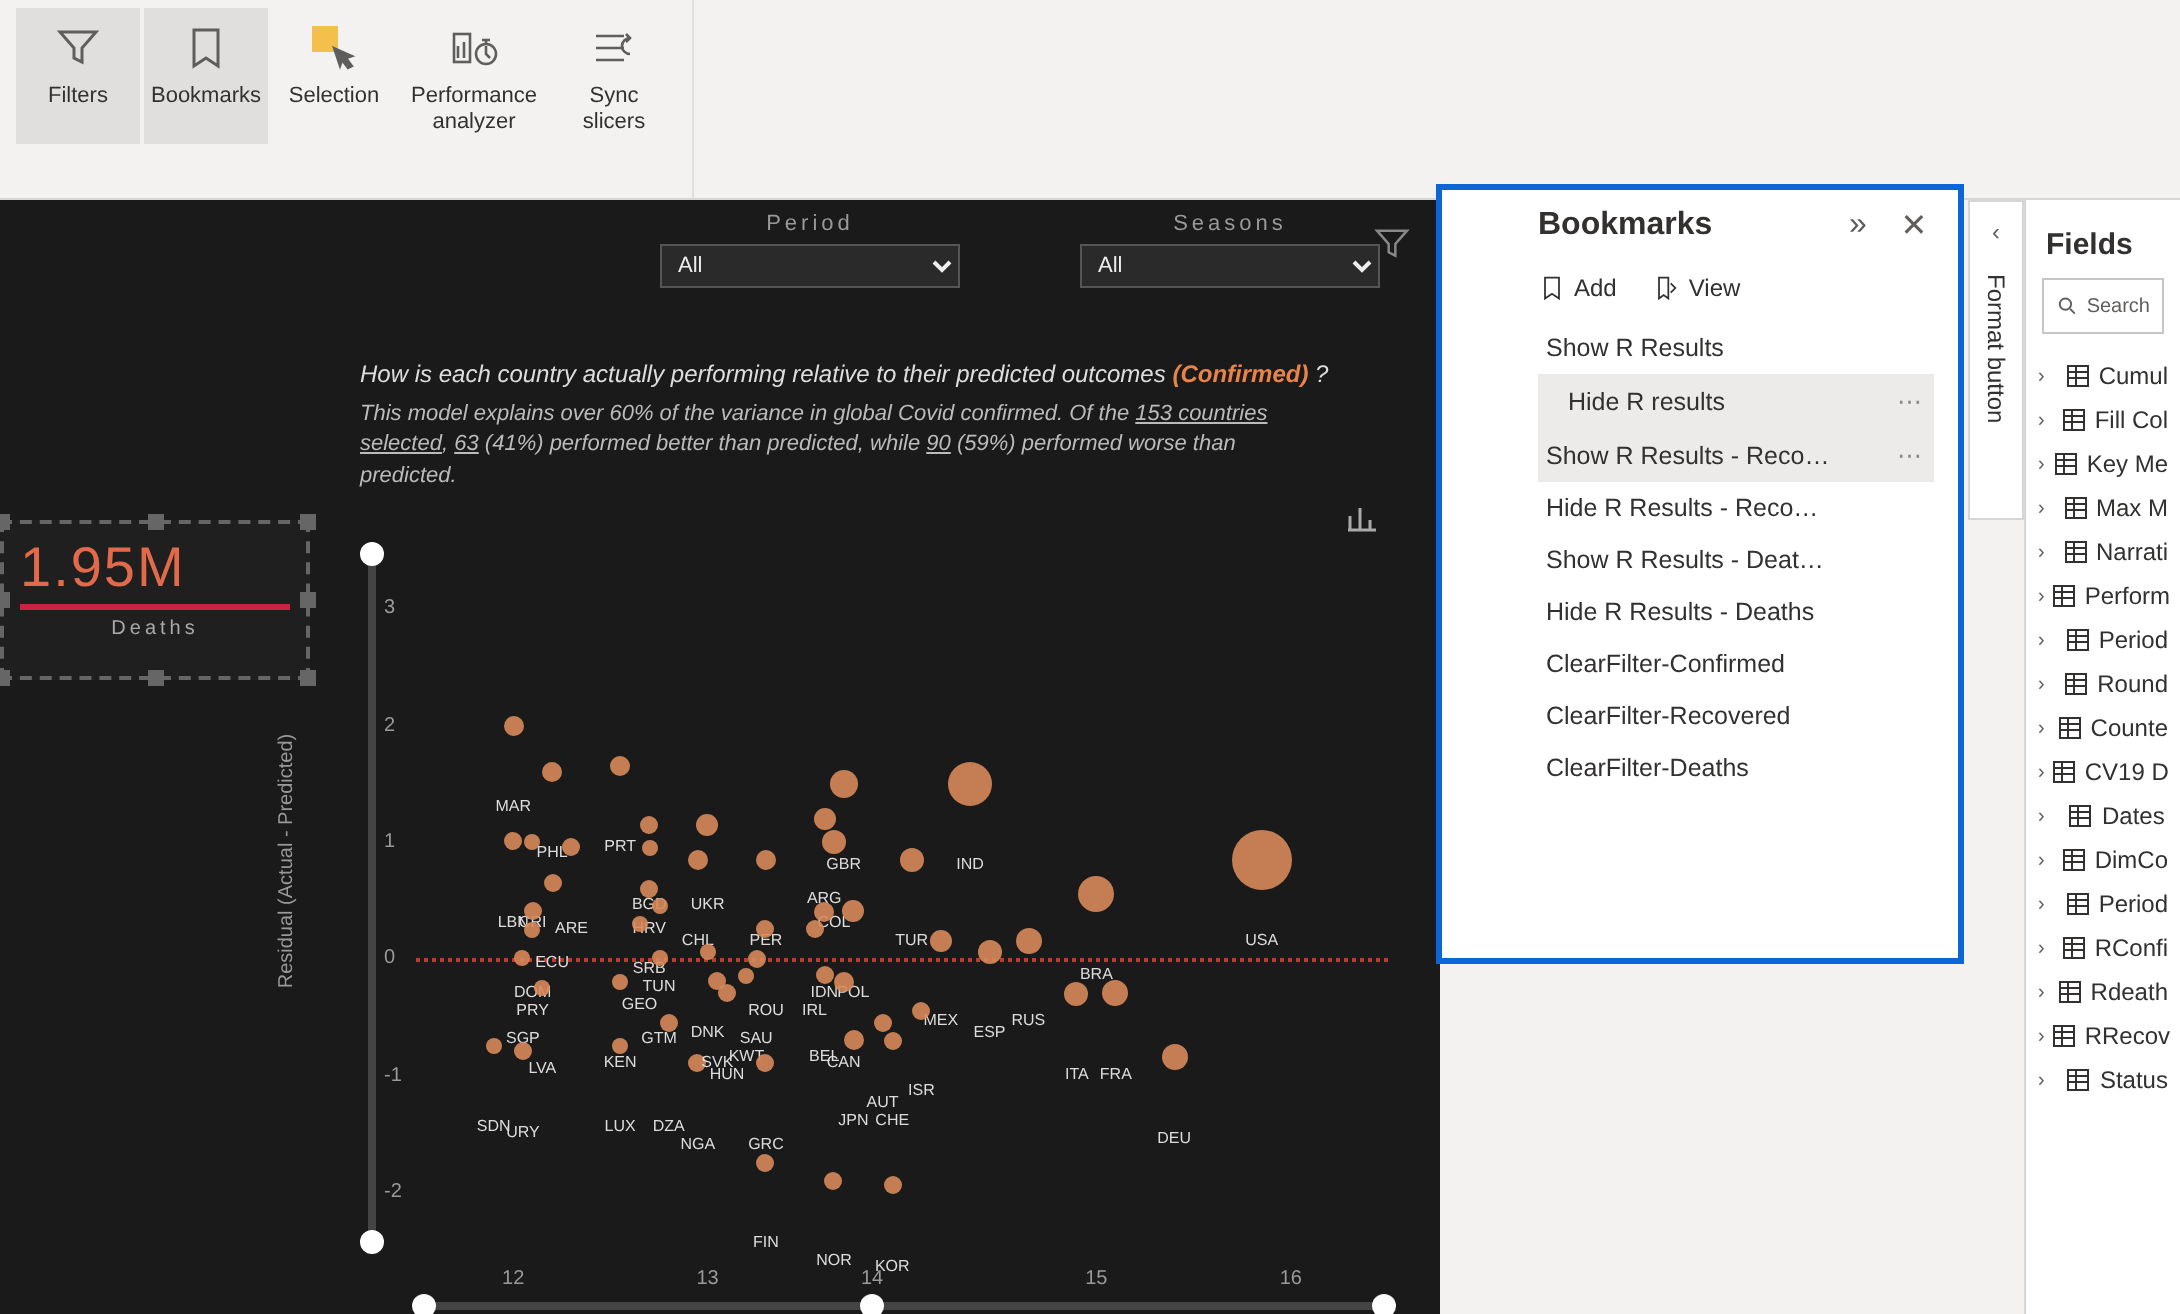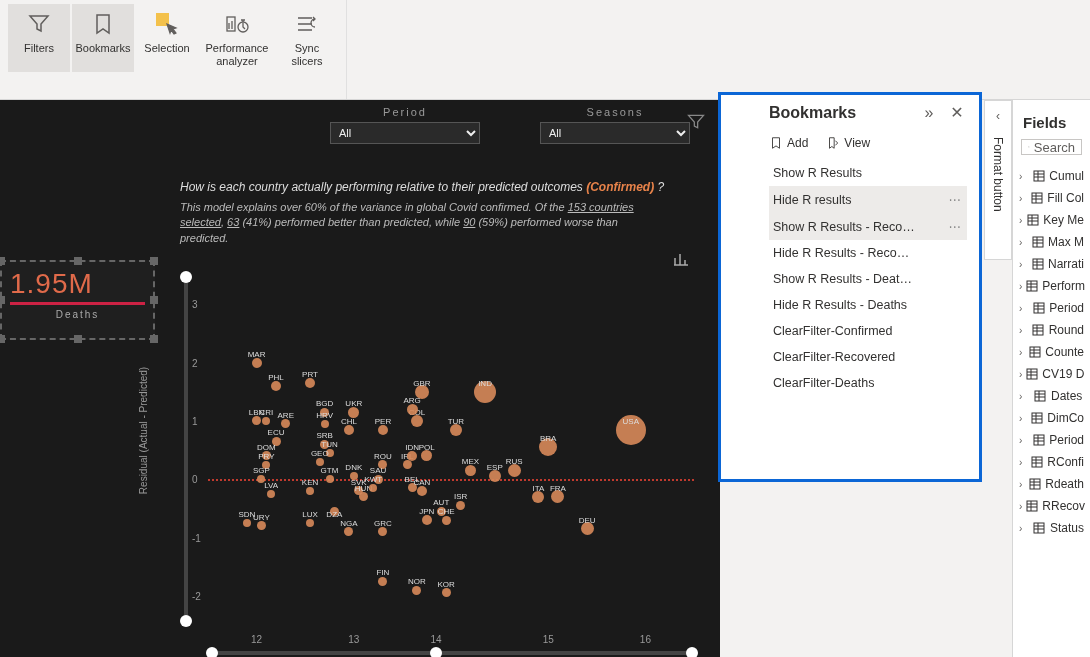--- a/index.html
+++ b/index.html
@@ -45,21 +45,21 @@
 .y-axis-label { position: absolute; left: -10px; top: 50%; transform: rotate(-90deg) translate(40px,-70px); font-size: 10px; color: #999; white-space: nowrap; }
 .y-tick { position:absolute; left:32px; font-size:10px; color:#999; transform: translateY(-50%);}
 .x-tick { position:absolute; bottom:10px; font-size:10px; color:#999; transform: translateX(-50%);}
 .y-rail { position:absolute; left:24px; top:0; bottom:30px; width:4px; background:#444; border-radius:2px;}
 .y-knob { position:absolute; left:20px; width:12px; height:12px; background:#fff; border-radius:50%;}
 .y-knob.top { top:-4px;} .y-knob.bot { bottom:28px;}
 .x-rail { position:absolute; left:48px; right:6px; bottom:0px; height:4px; background:#444; border-radius:2px;}
 .x-knob { position:absolute; bottom:-4px; width:12px; height:12px; background:#fff; border-radius:50%;}
 .zero-line { position:absolute; left:48px; right:6px; border-top:2px dotted #c03a2e; }
 .bubble { position:absolute; background:#d88a5a; border-radius:50%; opacity:.9; }
-.bubble-label { position:absolute; font-size:8px; color:#ddd; white-space:nowrap; transform:translate(-50%,-140%);}
+.bubble-label { position:absolute; font-size:8px; color:#ddd; white-space:nowrap; transform:translate(-50%,-140%);margin-top:48px;}
 
 
 .vtab { position:absolute; top:100px; width:28px; background:#fff; border:1px solid #d6d6d6; display:flex; flex-direction:column; align-items:center; padding-top:8px; gap:8px; }
 .vtab.filters { left:722px; height:140px; }
 .vtab.format { left:984px; height:160px; top:100px;}
 .vtab .arrow { color:#605e5c; font-size:12px; cursor:pointer;}
 .vtab .vlabel { writing-mode: vertical-rl; font-size:12px; color:#323130; margin-top:6px;}
 .vtab .vicon { color:#605e5c; }
 
 
@@ -70,21 +70,21 @@
 .bm-actions { display:flex; gap:18px; padding: 4px 12px 8px 48px; font-size:12px; color:#323130;}
 .bm-action { display:flex; align-items:center; gap:4px; cursor:pointer;}
 .bm-list { padding: 2px 12px 8px 48px; display:flex; flex-direction:column;}
 .bm-item { font-size:12.5px; color:#323130; padding:6px 4px; display:flex; align-items:center; justify-content:space-between; cursor:pointer; white-space:nowrap; overflow:hidden; text-overflow:ellipsis;}
 .bm-item.highlight { background:#edebe9; }
 .bm-item .dots { color:#888; letter-spacing:2px; }
 
 
 .fields { position:absolute; top:100px; right:0; width:78px; height:557px; background:#fff; border-left:1px solid #d6d6d6; overflow:hidden;}
 .fields h2 { font-size:15px; font-weight:600; padding:14px 10px 8px 10px; color:#323130;}
-.fields .search { margin:0 8px 8px 8px; height:16px; border:1px solid #c8c6c4; display:flex; align-items:center; padding:0 6px; gap:4px; font-size:13px; color:#605e5c;}
+.fields .search { margin:0 8px 8px 8px; height:28px; border:1px solid #c8c6c4; display:flex; align-items:center; padding:0 6px; gap:4px; font-size:10px; color:#605e5c;}
 .fields-list { padding:2px 0;}
 .f-row { display:flex; align-items:center; gap:4px; padding:4px 6px; font-size:12px; color:#323130; white-space:nowrap; cursor:pointer;}
 .f-row .chev { width:10px; color:#605e5c; font-size:10px;}
 .f-row .ticon { width:14px; height:14px; display:inline-flex; align-items:center; justify-content:center; border:1px solid #323130; font-size:8px;}
 
 svg { display:block; }
 </style>
 </head>
 <body>
 
@@ -360,21 +360,21 @@
           <path d="M16 8l4 4-4 4"></path>
         </svg>
       <span>View</span>
     </div>
   </div>
   <div class="bm-list" id="bm-list">
       <div class="bm-item">
         <span style="overflow: hidden; text-overflow: ellipsis;">Show R Results</span>
       </div>
       <div class="bm-item highlight">
-        <span style="overflow: hidden; text-overflow: ellipsis;">Hide R results</span>
+        <span style="overflow: hidden; text-overflow: ellipsis; margin-left: 11px;">Hide R results</span>
         <span class="dots">⋯</span>
       </div>
       <div class="bm-item highlight" style="position: relative;">
         <span style="overflow: hidden; text-overflow: ellipsis;">Show R Results - Reco…</span>
         <span class="dots">⋯</span>
       </div>
       <div class="bm-item">
         <span style="overflow: hidden; text-overflow: ellipsis;">Hide R Results - Reco…</span>
       </div>
       <div class="bm-item">

